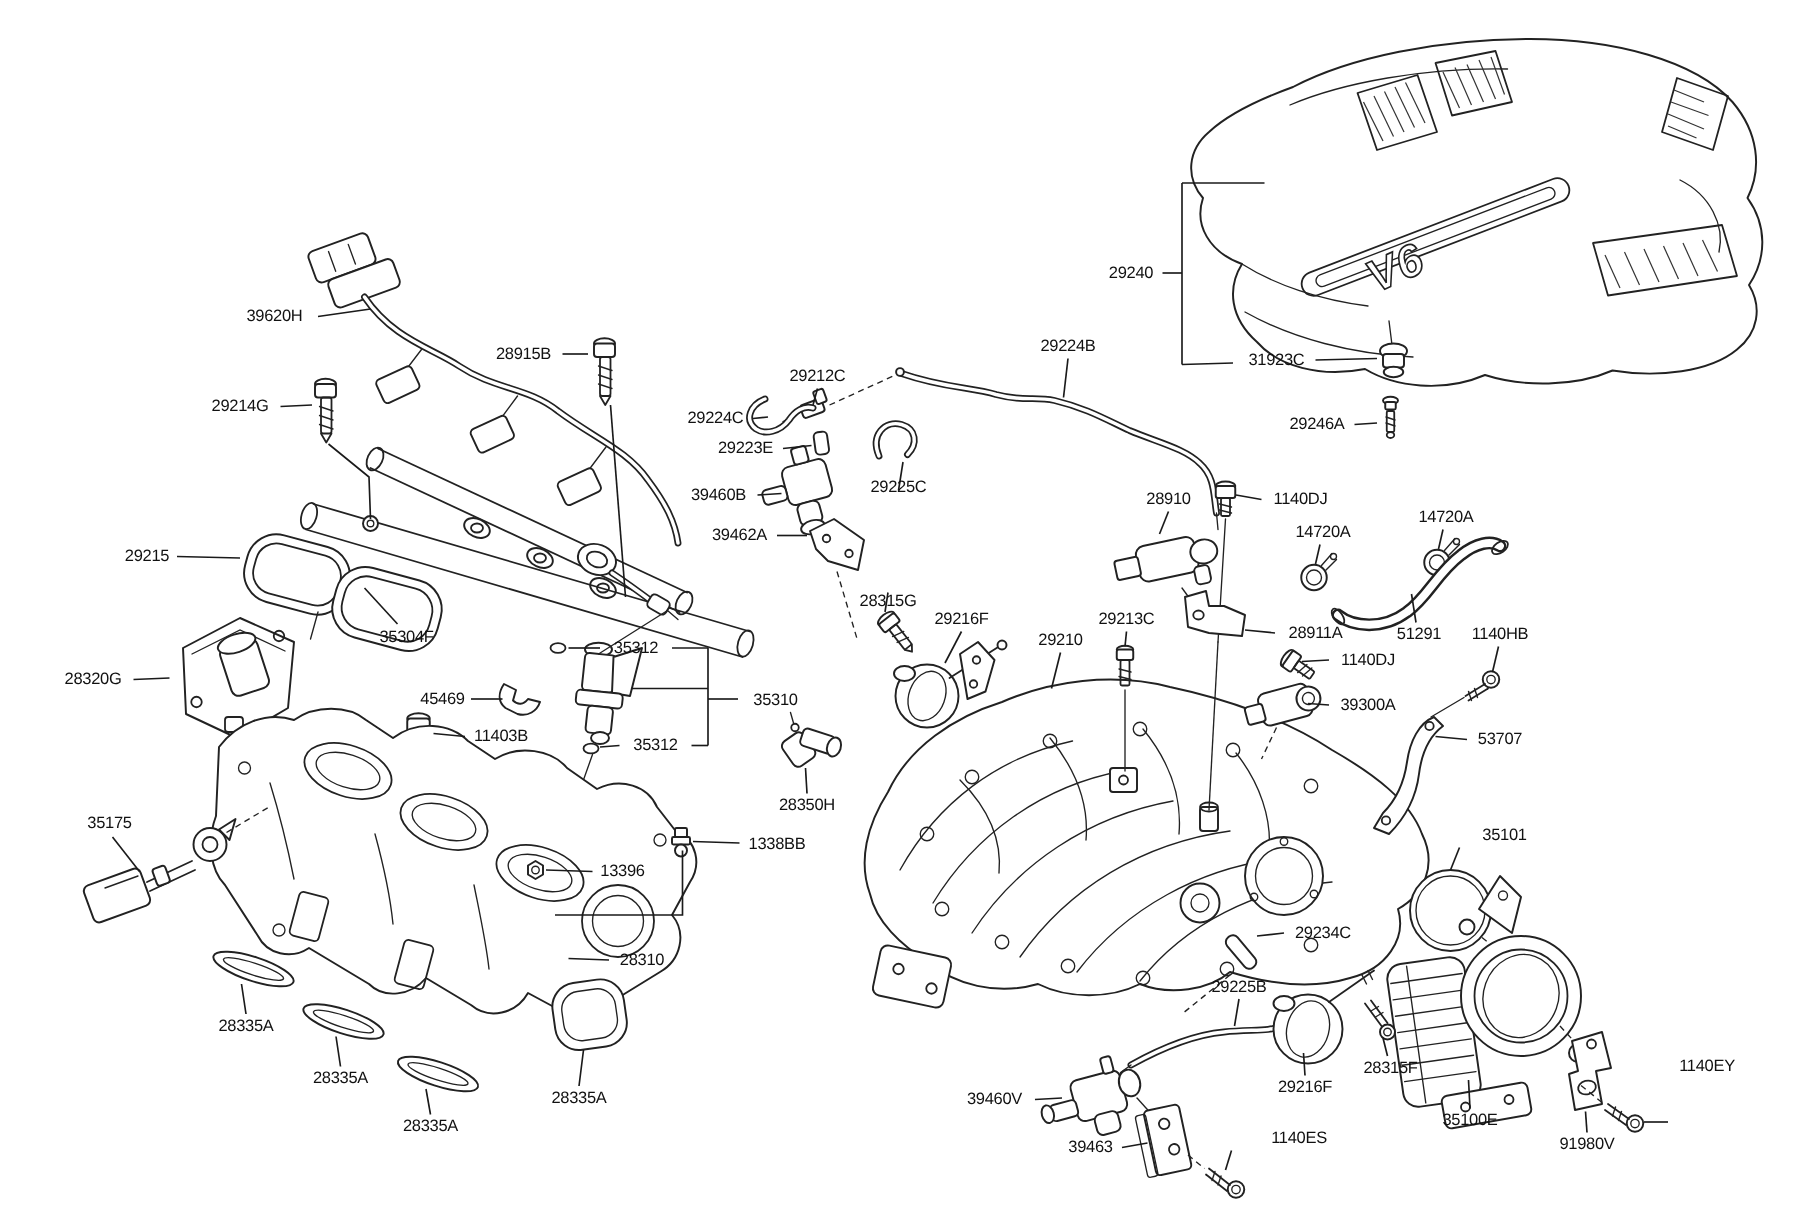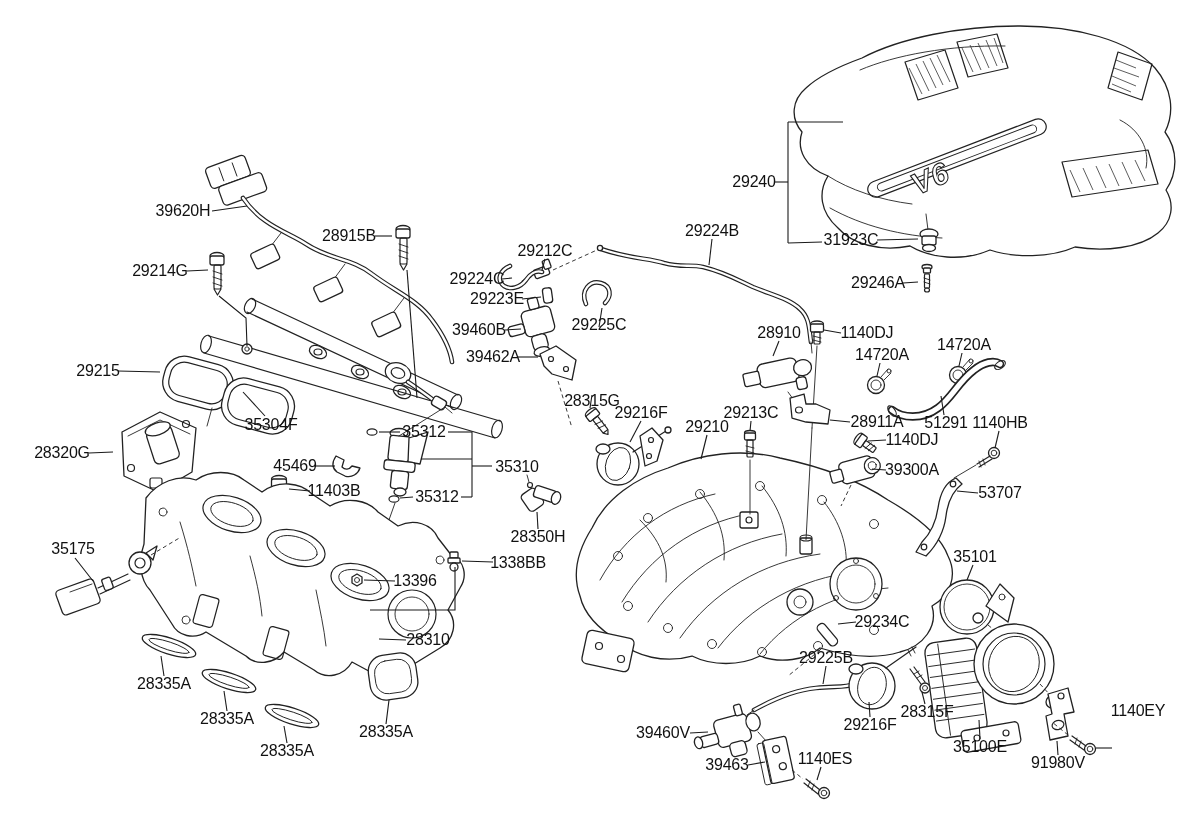--- a/index.html
+++ b/index.html
@@ -1,19 +1,19 @@
 <!DOCTYPE html>
 <html><head>
 <meta charset="utf-8">
 <style>
   html,body{margin:0;padding:0;background:#fff;}
   #stage{position:relative;width:1200px;height:820px;background:#fff;overflow:hidden;
          font-family:"Liberation Sans",sans-serif;}
   #art{position:absolute;left:0;top:0;}
-  .lbl{position:absolute;transform:translate(-50%,-50%);font-size:16px;color:#111;
+  .lbl{position:absolute;transform:translate(-50%,-50%);font-size:11px;color:#111;
        white-space:nowrap;letter-spacing:-0.2px;font-weight:400;}
   
   .ln{stroke:#222;fill:none;stroke-width:1.2;stroke-linejoin:round;stroke-linecap:round;}
   .fw{stroke:#222;fill:#fff;stroke-width:1.3;stroke-linejoin:round;}
   .thin{stroke:#222;fill:none;stroke-width:0.9;stroke-linecap:round;}
   .dash{stroke:#222;fill:none;stroke-width:0.9;stroke-dasharray:4 3;}
   .ld{stroke:#1a1a1a;fill:none;stroke-width:1.1;}
   .h2{stroke:#222;stroke-width:4.6;fill:none;stroke-linecap:round;}
   .h2i{stroke:#fff;stroke-width:2.3;fill:none;stroke-linecap:round;}
   .h3{stroke:#222;stroke-width:8.5;fill:none;stroke-linecap:round;}
@@ -684,28 +684,28 @@
 <div class="lbl" style="left:779px;top:333px">28910</div>
 <div class="lbl" style="left:867px;top:333px">1140DJ</div>
 <div class="lbl" style="left:882px;top:355px">14720A</div>
 <div class="lbl" style="left:964px;top:345px">14720A</div>
 <div class="lbl" style="left:877px;top:422px">28911A</div>
 <div class="lbl" style="left:946px;top:423px">51291</div>
 <div class="lbl" style="left:1000px;top:423px">1140HB</div>
 <div class="lbl" style="left:912px;top:440px">1140DJ</div>
 <div class="lbl" style="left:912px;top:470px">39300A</div>
 <div class="lbl" style="left:1000px;top:493px">53707</div>
-<div class="lbl" style="left:975px;top:557px">35101</div>
+<div class="lbl" style="left:1003px;top:557px">35101</div>
 <div class="lbl" style="left:882px;top:622px">29234C</div>
 <div class="lbl" style="left:826px;top:658px">29225B</div>
 <div class="lbl" style="left:870px;top:725px">29216F</div>
 <div class="lbl" style="left:927px;top:712px">28315F</div>
 <div class="lbl" style="left:980px;top:747px">35100E</div>
 <div class="lbl" style="left:1058px;top:763px">91980V</div>
 <div class="lbl" style="left:1138px;top:711px">1140EY</div>
-<div class="lbl" style="left:825px;top:759px">1140ES</div>
+<div class="lbl" style="left:866px;top:759px">1140ES</div>
 <div class="lbl" style="left:663px;top:733px">39460V</div>
 <div class="lbl" style="left:727px;top:765px">39463</div>
 <div class="lbl" style="left:754px;top:182px">29240</div>
 <div class="lbl" style="left:851px;top:240px">31923C</div>
 <div class="lbl" style="left:878px;top:283px">29246A</div>
 
 </div>
 
 </body></html>

